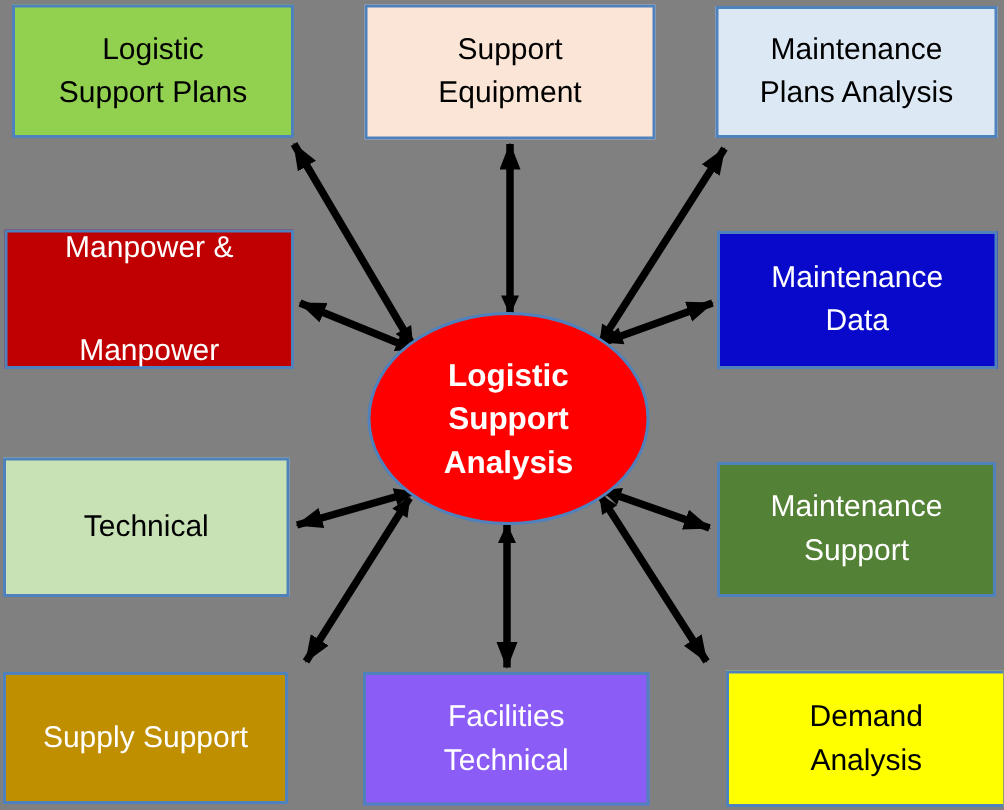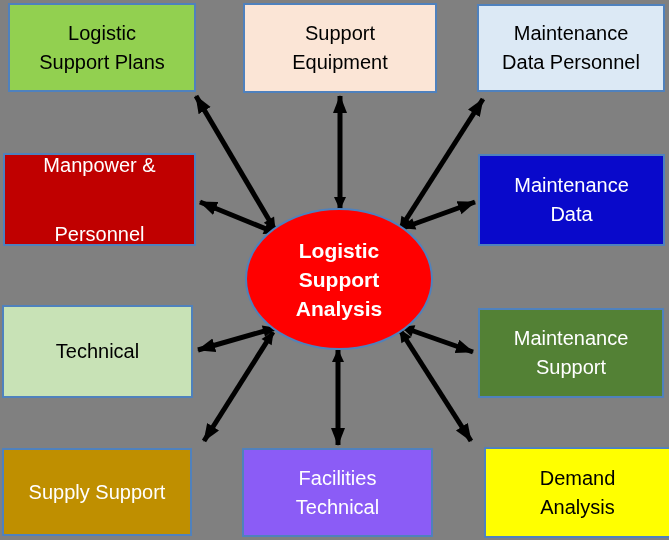--- a/index.html
+++ b/index.html
@@ -63,26 +63,26 @@
   <div class="node n-lsp" aria-label="Logistic Support Plans" style="background-color: rgb(146, 208, 80); color: rgb(0, 0, 0);">
     <span class="line">Logistic</span>
     <span class="line">Support Plans</span>
   </div>
   <div class="node n-se" aria-label="Support Equipment" style="background-color: rgb(251, 229, 214); color: rgb(0, 0, 0);">
     <span class="line">Support</span>
     <span class="line">Equipment</span>
   </div>
   <div class="node n-mda" aria-label="Maintenance Data Analysis" style="background-color: rgb(220, 233, 245); color: rgb(0, 0, 0);">
     <span class="line">Maintenance</span>
-    <span class="line">Data Personnel</span>
+    <span class="line">Plans Analysis</span>
   </div>
 
   <div class="node n-mp" aria-label="Manpower &amp; Personnel" style="background-color: rgb(192, 0, 0); color: rgb(255, 255, 255);">
     <span class="line">Manpower &amp;</span>
-    <span class="line">Personnel</span>
+    <span class="line">Manpower</span>
   </div>
   <div class="node n-md" aria-label="Maintenance Data" style="background-color: rgb(9, 9, 203); color: rgb(255, 255, 255);">
     <span class="line">Maintenance</span>
     <span class="line">Data</span>
   </div>
 
   <div class="node n-td" aria-label="Technical Documentation" style="background-color: rgb(200, 226, 182); color: rgb(0, 0, 0);">
     <span class="line">Technical</span>
   </div>
   <div class="node n-mpl" aria-label="Maintenance Planning" style="background-color: rgb(83, 129, 53); color: rgb(255, 255, 255);">

